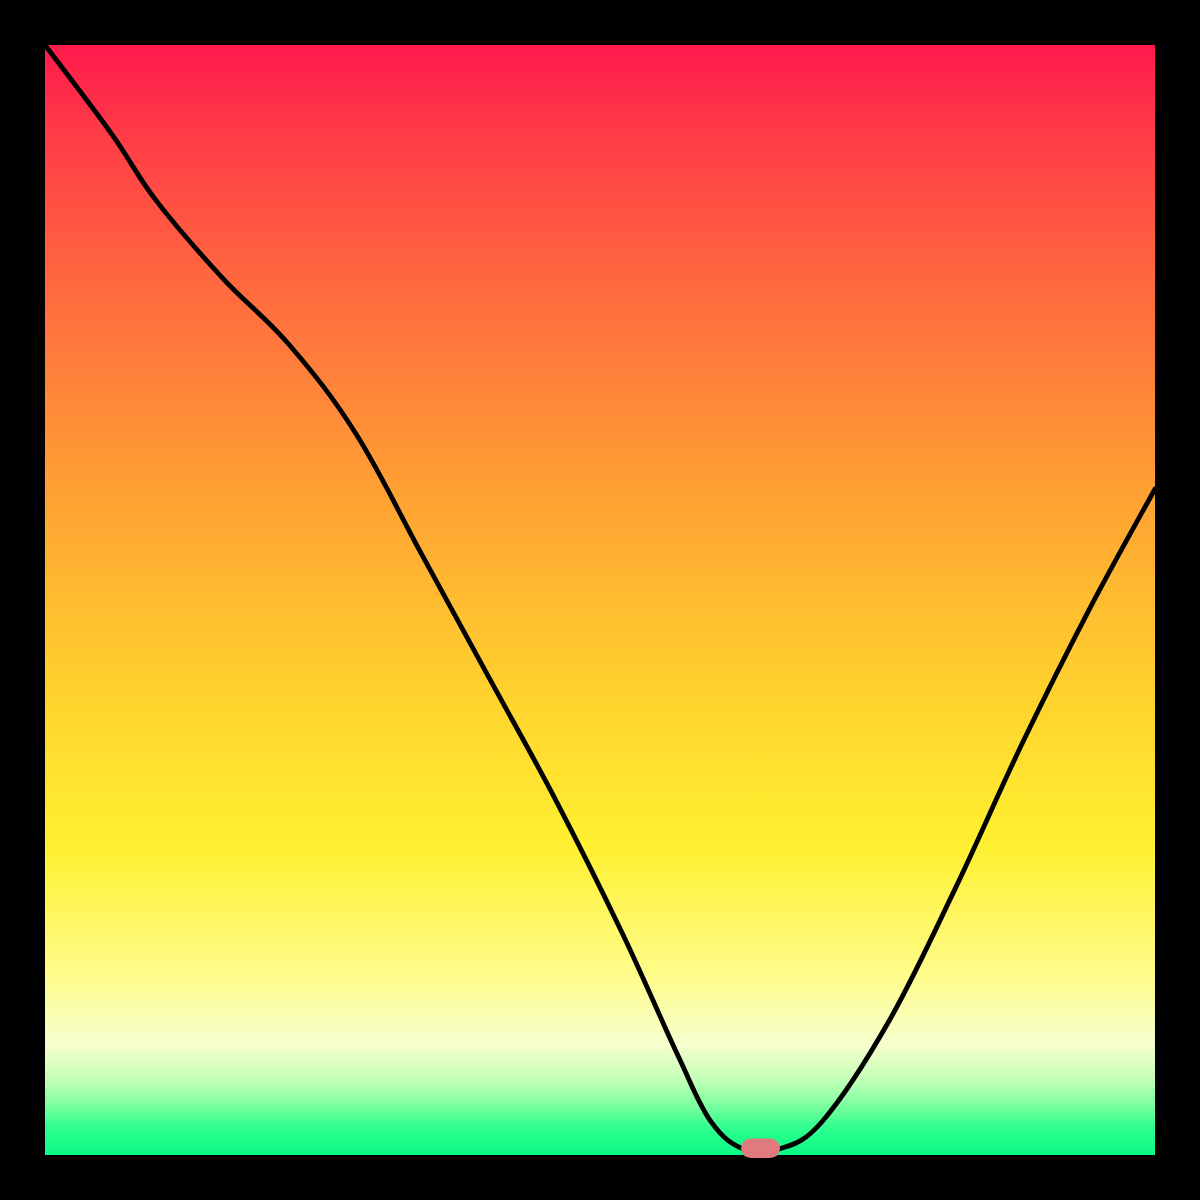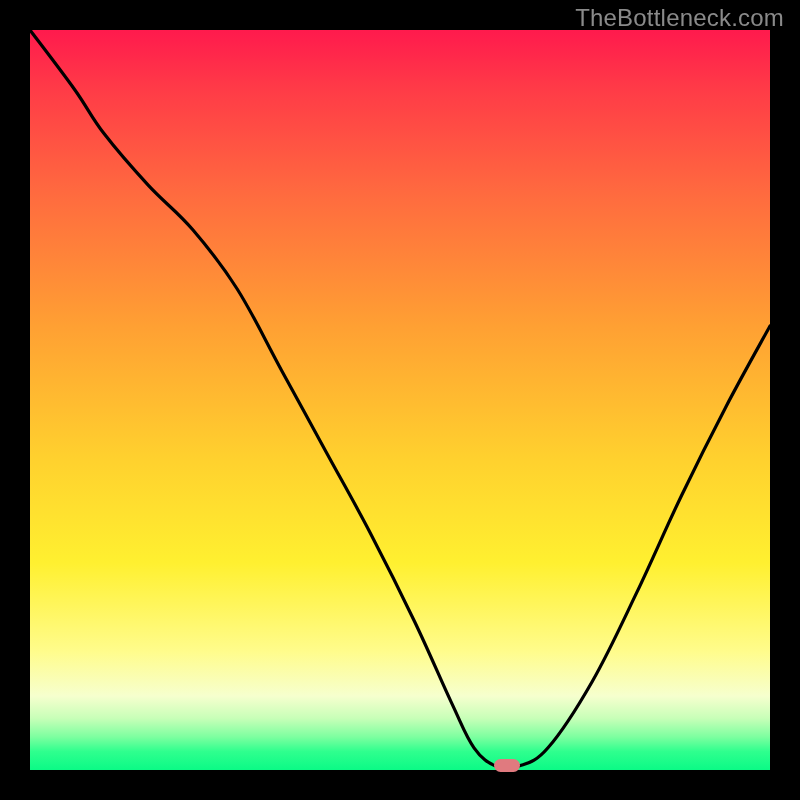--- a/index.html
+++ b/index.html
@@ -71,21 +71,20 @@
     height: 13px;
     border-radius: 8px;
     background: #e07a7f;
     z-index: 20;
   }
 </style>
 </head>
 <body>
 
 <div class="container">
-  <div class="watermark">TheBottleneck.com</div>
 
   <div class="plot">
     <div class="gradient"></div>
 
     <svg class="curve" viewBox="0 0 740 740" preserveAspectRatio="none">
       <path fill="none" stroke="#000000" stroke-width="3.2" stroke-linejoin="round" stroke-linecap="round" d="M 0.00 0.00 C 7.99 10.66, 31.08 40.55, 44.40 59.20 C 57.72 77.85, 60.68 86.28, 74.00 103.60 C 87.32 120.92, 102.42 138.08, 118.40 155.40 C 134.38 172.72, 146.82 181.15, 162.80 199.80 C 178.78 218.45, 191.22 233.69, 207.20 259.00 C 223.18 284.31, 235.62 311.10, 251.60 340.40 C 267.58 369.70, 280.02 392.50, 296.00 421.80 C 311.98 451.10, 324.42 472.56, 340.40 503.20 C 356.38 533.84, 370.15 561.36, 384.80 592.00 C 399.45 622.64, 411.14 650.76, 421.80 673.40 C 432.46 696.04, 436.01 706.48, 444.00 717.80 C 451.99 729.12, 458.21 732.97, 466.20 736.30 C 474.19 739.63, 479.08 739.63, 488.40 736.30 C 497.72 732.97, 504.68 733.12, 518.00 717.80 C 531.32 702.48, 546.42 679.17, 562.40 651.20 C 578.38 623.23, 590.82 595.70, 606.80 562.40 C 622.78 529.10, 635.22 499.50, 651.20 466.20 C 667.18 432.90, 679.62 408.04, 695.60 377.40 C 711.58 346.76, 732.01 310.65, 740.00 296.00"></path>
     </svg>
 
     <div class="marker" style="left: 464.3px; top: 729.3px;"></div>
   </div>

